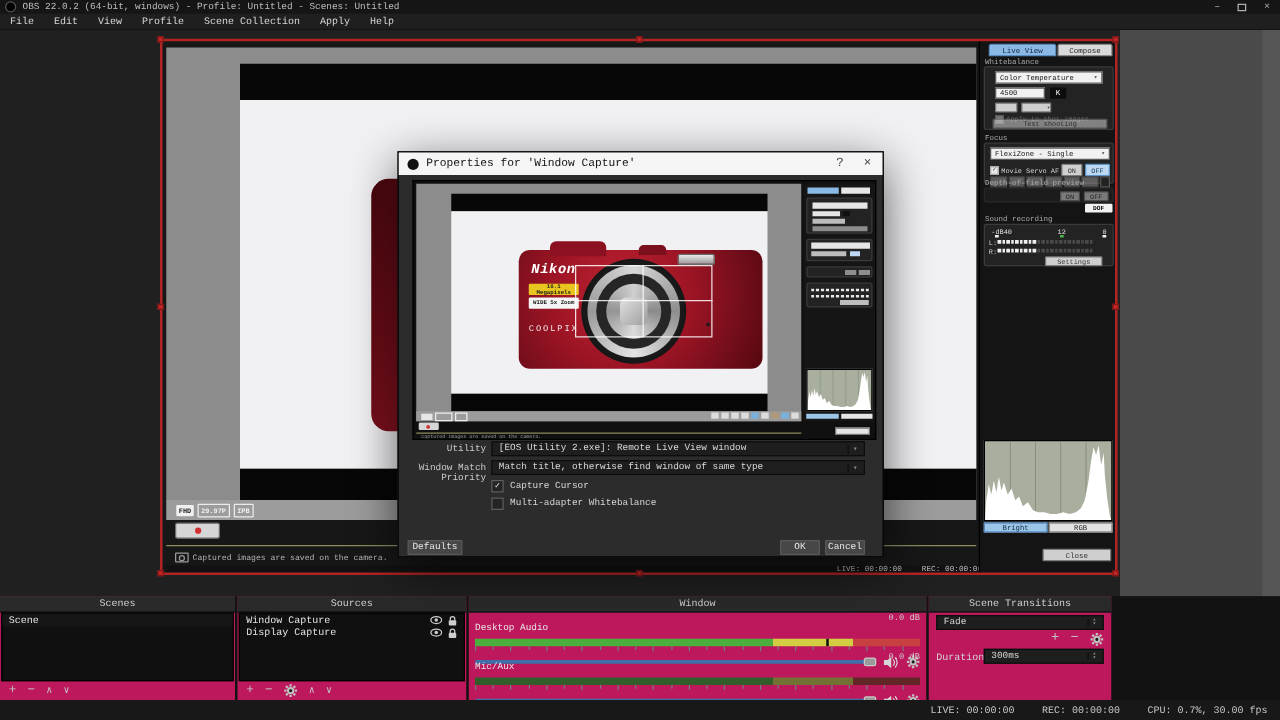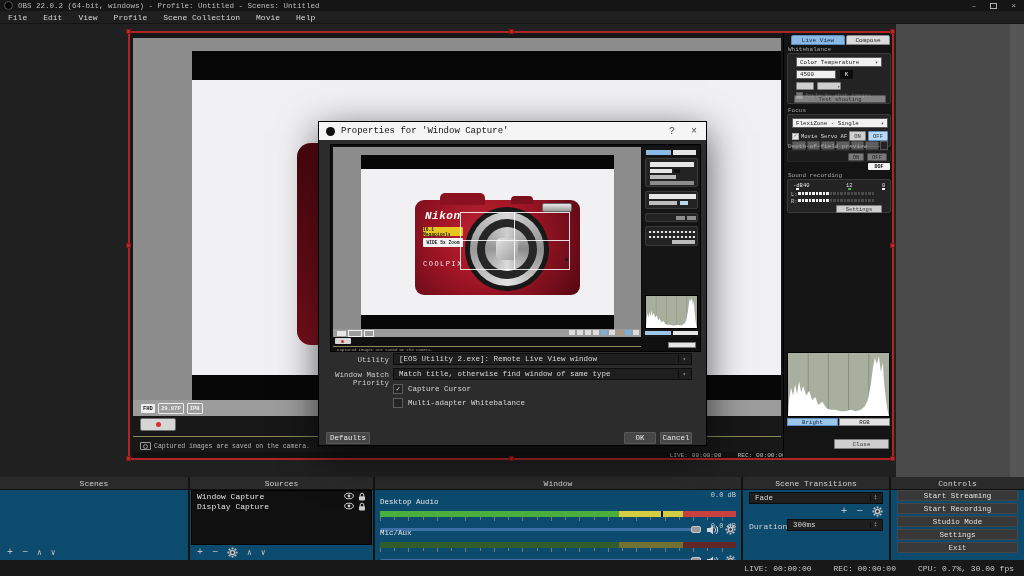--- a/index.html
+++ b/index.html
@@ -45,21 +45,21 @@
   .dlg-btn{color:#444;font-size:10px;}
   .nframe{left:11px;top:22px;width:371px;height:208px;background:#101010;border:1px solid #000;}
   .dd{background:#1e1e1e;border:1px solid #0d0d0d;color:#d8d8d8;font-size:7.5px;display:flex;align-items:center;padding:0 5px;text-align:center;}
   .dd .spin{margin-left:auto;border-left:1px solid #0d0d0d;padding-left:3px;color:#8a8a8a;font-size:6px;}
   .flabel{font-size:7.5px;color:#cbcbcb;text-align:right;}
   .cb{width:8px;height:8px;background:#242424;border:1px solid #5c5c5c;display:flex;align-items:center;justify-content:center;font-size:7px;color:#e6e6e6;line-height:1;}
   .cbl{font-size:7.5px;color:#d6d6d6;margin-left:5px;}
   .btn{background:#474747;border:1px solid #585858;color:#e8e8e8;font-size:7.5px;display:flex;align-items:center;justify-content:center;border-radius:1px;}
   
   .docks{left:0;top:477px;width:1024px;height:83px;background:#121212;}
-  .dock{position:absolute;top:0;height:83px;background:#0c4a6e;}
+  .dock{position:absolute;top:0;height:83px;background:#be185d;}
   .dhead{position:absolute;left:0;top:0;width:100%;height:12px;background:#2a2a2a;border-bottom:1px solid #101010;
     display:flex;align-items:center;justify-content:center;font-size:8px;color:#cfcfcf;}
   .dlist{position:absolute;left:1px;top:13px;right:1px;bottom:15px;background:#101010;border:1px solid #000;}
   .drow{height:10px;display:flex;align-items:center;font-size:8px;color:#e2e2e2;padding:0 5px;}
   .dtools{position:absolute;left:1px;bottom:1px;right:1px;height:13px;display:flex;align-items:center;gap:9px;padding:0 6px;}
   .tico{font-size:10px;color:#c2c2c2;line-height:1;}
   .meter{height:6px;}
   .ruler{height:5px;display:flex;align-items:flex-start;}
   .ruler i{display:block;width:1px;background:#787878;margin-right:0;}
   .vslider{height:3px;background:#3e6fa8;border-radius:2px;position:relative;}
@@ -91,21 +91,21 @@
       <span class="wbtn">×</span>
     </span>
   </div>
 
   <div class="abs menubar">
     <span class="menuitem">File</span>
     <span class="menuitem">Edit</span>
     <span class="menuitem">View</span>
     <span class="menuitem">Profile</span>
     <span class="menuitem">Scene Collection</span>
-    <span class="menuitem">Movie</span>
+    <span class="menuitem">Apply</span>
     <span class="menuitem">Help</span>
   </div>
 
   <div class="abs desktop"></div>
   <div class="abs desktop-edge"></div>
 
   <div class="abs eoswin">
 
     <div class="abs" style="left:3px;top:5px;width:648px;height:362px;background:#8c8c8c;"></div>
     <div class="abs blackbar" style="left:62px;top:18px;width:589px;height:29px;"></div>
@@ -288,21 +288,21 @@
       <span class="dlg-btn" style="margin-left:auto;margin-right:16px;">?</span>
       <span class="dlg-btn" style="margin-right:9px;">×</span>
     </div>
 
     <div class="abs nframe">
       <div class="abs" style="left:2px;top:2px;width:308px;height:190px;background:#8c8c8c;"></div>
       <div class="abs blackbar" style="left:30px;top:10px;width:253px;height:14px;"></div>
       <div class="abs" style="left:30px;top:24px;width:253px;height:146px;background:#f1f1f4;"></div>
       <div class="abs blackbar" style="left:30px;top:170px;width:253px;height:14px;"></div>
 
-      <div class="abs cam" style="left:84px;top:55px;width:165px;height:95px;">
+      <div class="abs cam" style="left:84px;top:55px;width:195px;height:95px;text-align:center;">
         <div class="abs" style="left:25px;top:-7px;width:45px;height:12px;background:#8c1120;border-radius:5px 5px 0 0;"></div>
         <div class="abs" style="left:96px;top:-4px;width:22px;height:8px;background:#7c0f1c;border-radius:4px 4px 0 0;"></div>
         <div class="abs" style="left:127px;top:3px;width:30px;height:9px;background:linear-gradient(#e8e8e8,#9a9a9a);border-radius:2px;border:1px solid #6a6a6a;"></div>
         <div class="abs" style="left:10px;top:10px;font-size:11px;font-weight:bold;font-style:italic;color:#fff;letter-spacing:.5px;">Nikon</div>
         <div class="abs" style="left:8px;top:27px;width:40px;height:9px;background:#e9c51f;color:#1a1a1a;font-size:4.6px;font-weight:bold;display:flex;align-items:center;justify-content:center;border-radius:1px;">16.1 Megapixels</div>
         <div class="abs" style="left:8px;top:38px;width:40px;height:9px;background:#f4f4f4;color:#1a1a1a;font-size:4.6px;font-weight:bold;display:flex;align-items:center;justify-content:center;border-radius:1px;">WIDE 5x Zoom</div>
         <div class="abs" style="left:8px;top:60px;font-size:7px;color:#f4e8ea;letter-spacing:1.5px;">COOLPIX</div>
         <div class="lensring" style="left:50px;top:7px;width:84px;height:84px;background:radial-gradient(circle,#3a3a3a 0%,#161616 70%,#4b0810 100%);"></div>
         <div class="lensring" style="left:55px;top:12px;width:74px;height:74px;background:conic-gradient(#d8d8d8,#8e8e8e,#e4e4e4,#9a9a9a,#d8d8d8);"></div>
         <div class="lensring" style="left:62px;top:19px;width:60px;height:60px;background:#262626;"></div>
@@ -398,20 +398,23 @@
     </div>
     <div class="abs btn" style="left:7px;top:310px;width:44px;height:12px;">Defaults</div>
     <div class="abs btn" style="left:305px;top:310px;width:32px;height:12px;">OK</div>
     <div class="abs btn" style="left:341px;top:310px;width:32px;height:12px;">Cancel</div>
   </div>
 
   <div class="abs docks">
 
     <div class="dock" style="left:0;width:188px;">
       <div class="dhead">Scenes</div>
+      <div class="dlist">
+        <div class="drow" style="background:#161616;">Scene</div>
+      </div>
       <div class="dtools">
         <span class="tico">+</span>
         <span class="tico">−</span>
         <span class="tico" style="font-size:8px;">∧</span>
         <span class="tico" style="font-size:8px;">∨</span>
       </div>
     </div>
 
     <div class="dock" style="left:190px;width:183px;">
       <div class="dhead">Sources</div>
@@ -615,28 +618,20 @@
       <span class="abs" style="left:6px;top:45px;font-size:8px;color:#d2d2d2;">Duration</span>
       <div class="abs dd" style="left:44px;top:42px;width:96px;height:12px;">
         <span>300ms</span>
         <span class="spin" style="display:flex;flex-direction:column;line-height:3px;font-size:5px;">
             <i style="font-style:normal;">▴</i>
             <i style="font-style:normal;">▾</i>
           </span>
       </div>
     </div>
 
-    <div class="dock" style="left:891px;width:133px;">
-      <div class="dhead">Controls</div>
-      <div class="abs cbtn" style="left:6px;top:13px;width:121px;height:11px;">Start Streaming</div>
-      <div class="abs cbtn" style="left:6px;top:26px;width:121px;height:11px;">Start Recording</div>
-      <div class="abs cbtn" style="left:6px;top:39px;width:121px;height:11px;">Studio Mode</div>
-      <div class="abs cbtn" style="left:6px;top:52px;width:121px;height:11px;">Settings</div>
-      <div class="abs cbtn" style="left:6px;top:65px;width:121px;height:11px;">Exit</div>
-    </div>
   </div>
 
   <div class="abs statusbar">
     <span class="sbt">LIVE: 00:00:00</span>
     <span class="sbt">REC: 00:00:00</span>
     <span class="sbt">CPU: 0.7%, 30.00 fps</span>
   </div>
 </div>
 
 </body></html>

